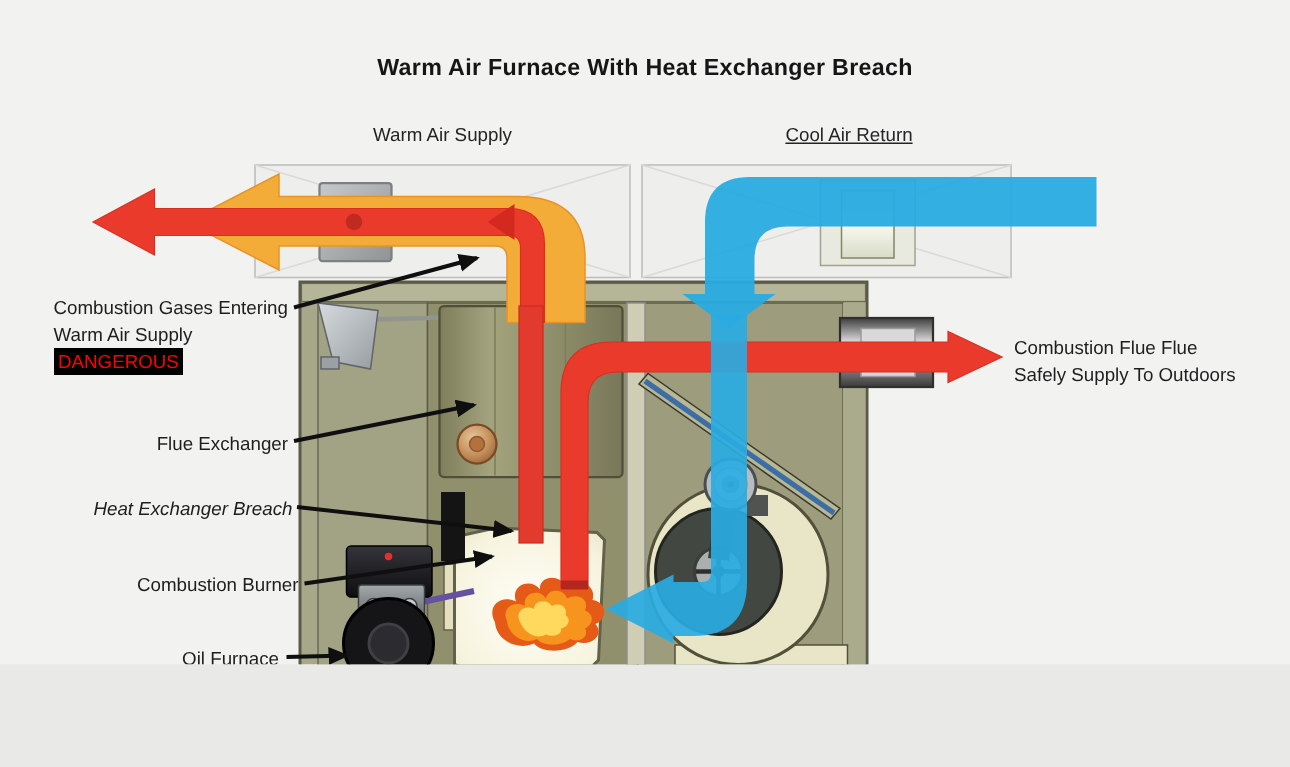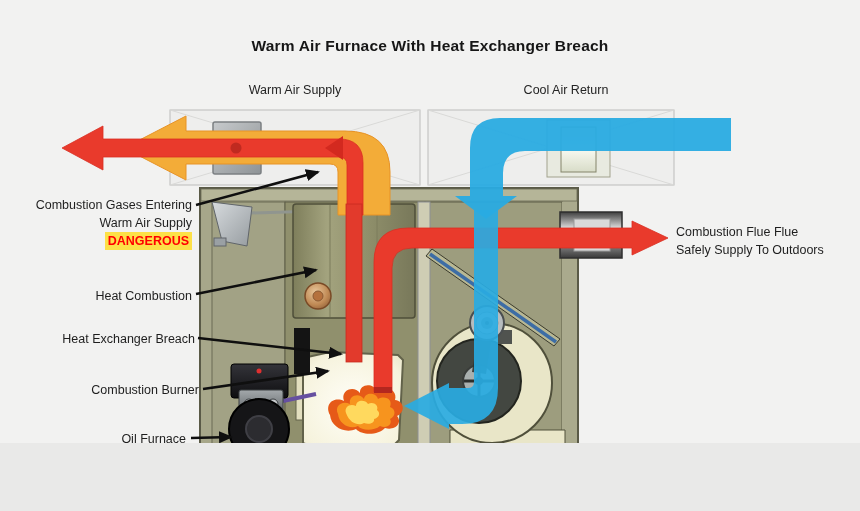--- a/index.html
+++ b/index.html
@@ -3,22 +3,22 @@
 <meta charset="utf-8">
 <style>
   html,body{margin:0;padding:0;}
   body{font-family:"Liberation Sans",sans-serif;background:#e9e9e8;}
   #stage{position:relative;width:860px;height:443px;background:#f2f2f1;overflow:hidden;}
   #art{position:absolute;left:0;top:0;}
   .lbl{position:absolute;font-size:12.5px;line-height:18px;color:#1e1e1e;white-space:nowrap;}
   .ttl{position:absolute;left:0;right:0;top:37px;text-align:center;font-size:15.5px;
        font-weight:bold;color:#161616;letter-spacing:.2px;}
   .duct-lbl{position:absolute;top:83px;width:180px;text-align:center;font-size:12.5px;color:#242424;}
-  .r-align{text-align:right;}
-  .danger{display:inline-block;background:#fde047;color:#ff0000;font-weight:bold;padding:0 3px;}
+  .r-align{text-align:left;}
+  .danger{display:inline-block;background:#000000;color:#ff0000;font-weight:normal;padding:0 3px;}
 </style>
 </head>
 <body>
 
 <div id="stage">
 
 <svg id="art" width="860" height="511" viewBox="0 0 860 511">
   <defs>
     <linearGradient id="damperGrad" x1="0" y1="0" x2="1" y2="1">
       <stop offset="0" stop-color="#c7cacc"></stop>
@@ -198,30 +198,30 @@
     <line x1="196" y1="294" x2="316" y2="270" marker-end="url(#ah)"></line>
     <line x1="198" y1="338" x2="341" y2="354" marker-end="url(#ah)"></line>
     <line x1="203" y1="389" x2="328" y2="371" marker-end="url(#ah)"></line>
     <line x1="191" y1="438" x2="231" y2="437" marker-end="url(#ah)"></line>
   </g>
 </svg>
 
   <div class="ttl">Warm Air Furnace With Heat Exchanger Breach</div>
 
   <div class="duct-lbl" style="left:205px;">Warm Air Supply</div>
-  <div class="duct-lbl" style="left:476px;">Cool Air Return</div>
+  <div class="duct-lbl" style="left:476px;text-decoration:underline;">Cool Air Return</div>
 
   <div class="lbl r-align" style="right:668px;top:196px;">
     <div>Combustion Gases Entering</div>
     <div>Warm Air Supply</div>
     <div><span class="danger">DANGEROUS</span></div>
   </div>
 
-  <div class="lbl r-align" style="right:668px;top:287px;">Heat Combustion</div>
-  <div class="lbl r-align" style="right:665px;top:330px;">Heat Exchanger Breach</div>
+  <div class="lbl r-align" style="right:668px;top:287px;">Flue Exchanger</div>
+  <div class="lbl r-align" style="right:665px;top:330px;font-style:italic;">Heat Exchanger Breach</div>
   <div class="lbl r-align" style="right:661px;top:381px;">Combustion Burner</div>
   <div class="lbl r-align" style="right:674px;top:430px;">Oil Furnace</div>
 
   <div class="lbl" style="left:676px;top:223px;">
     <div>Combustion Flue Flue</div>
     <div>Safely Supply To Outdoors</div>
   </div>
 
 </div>
 

